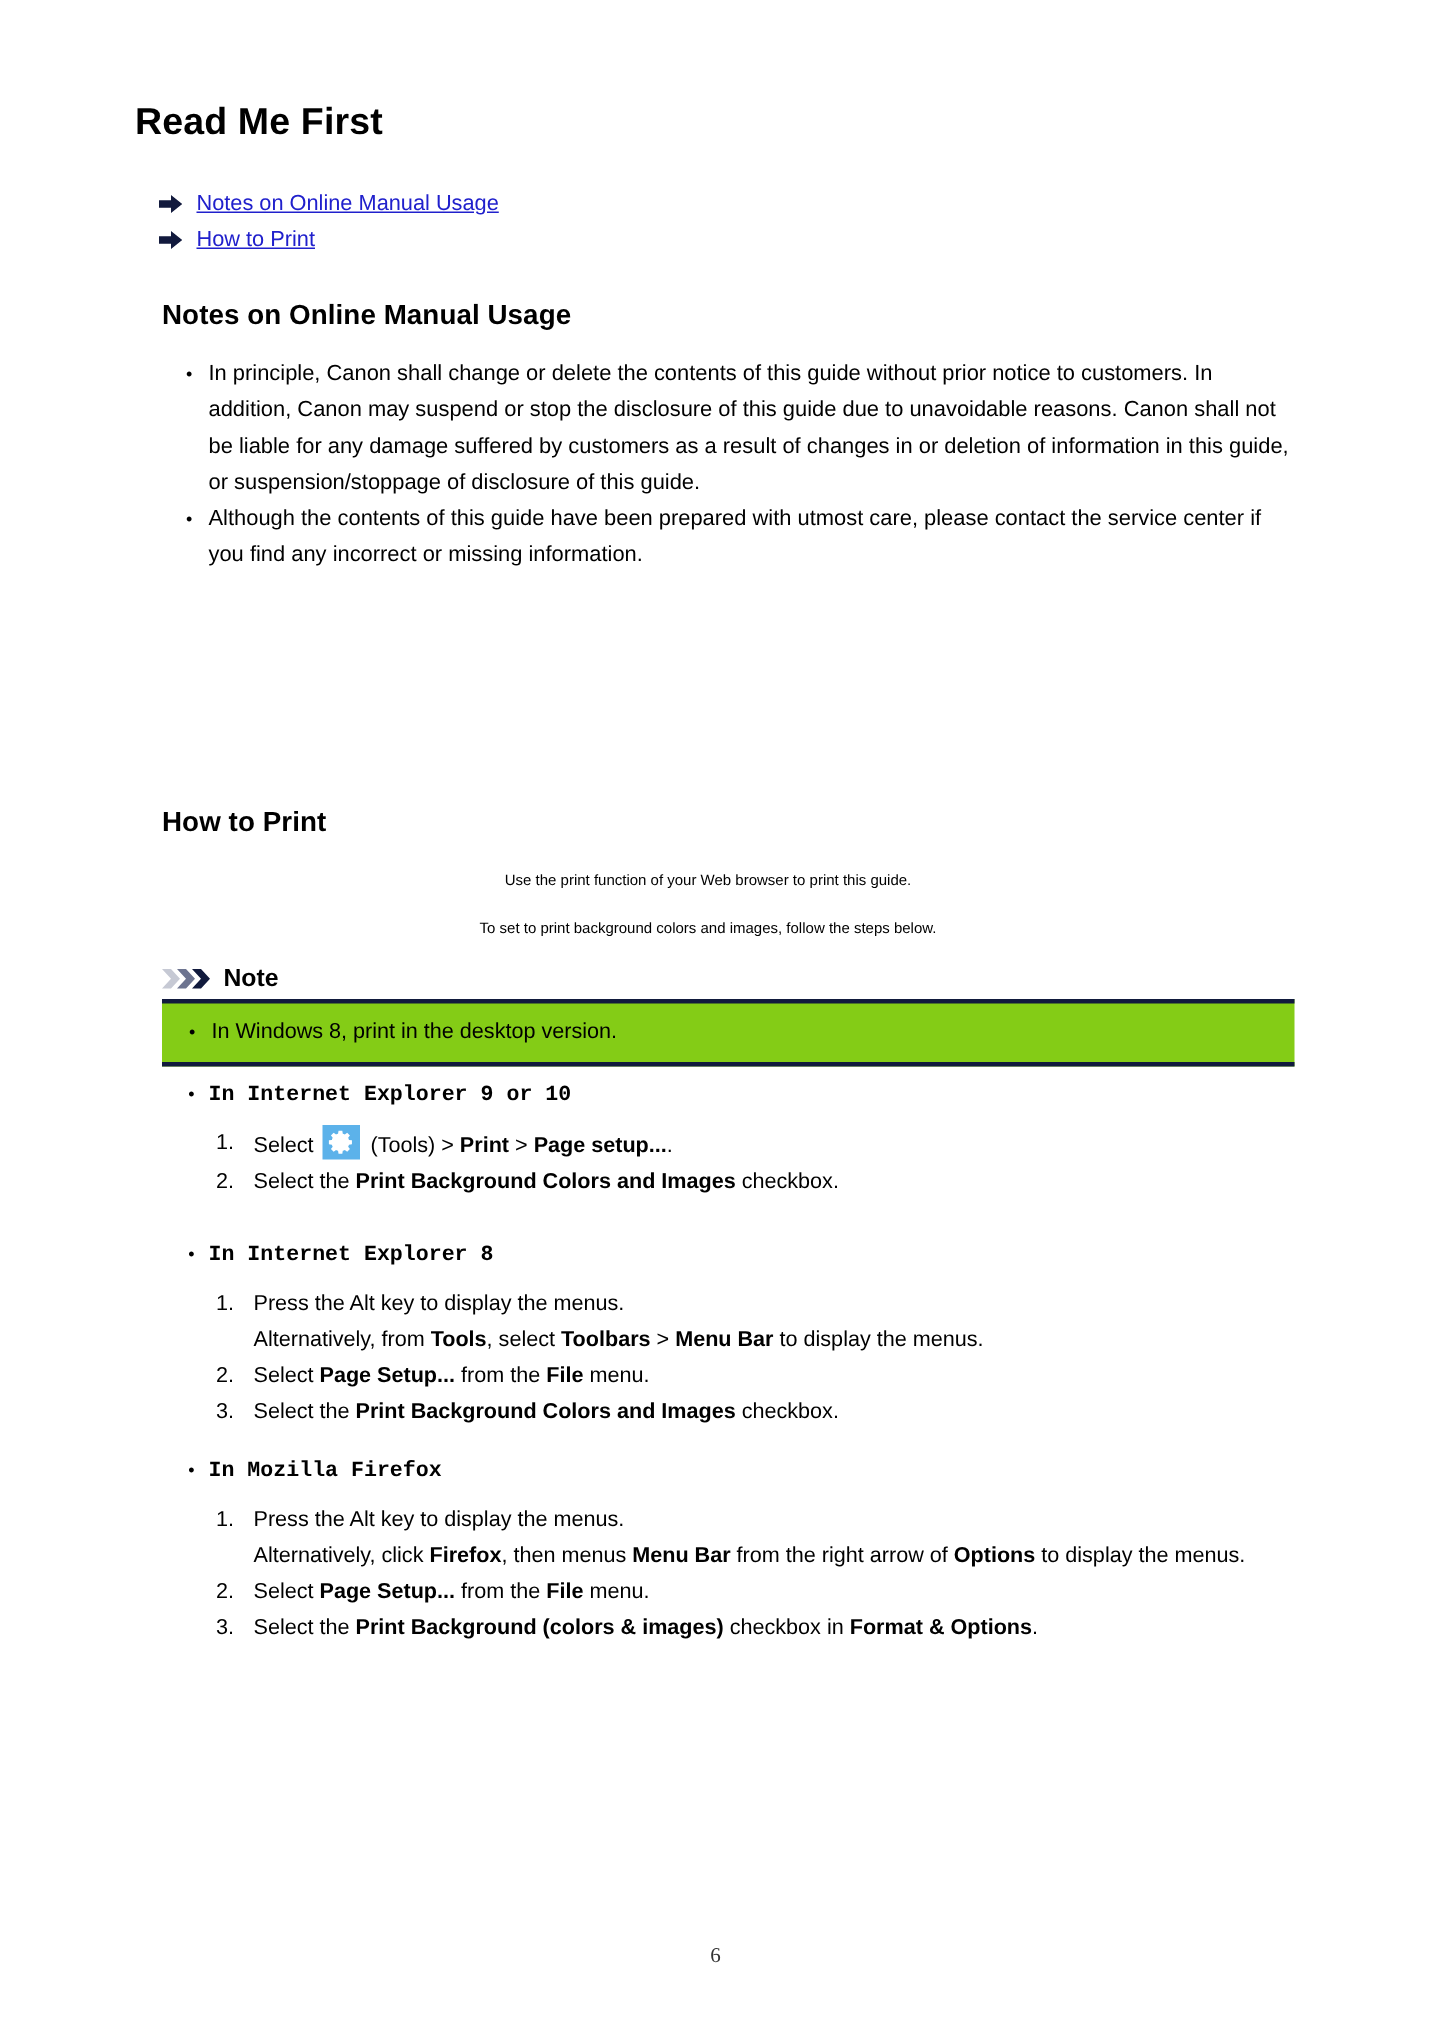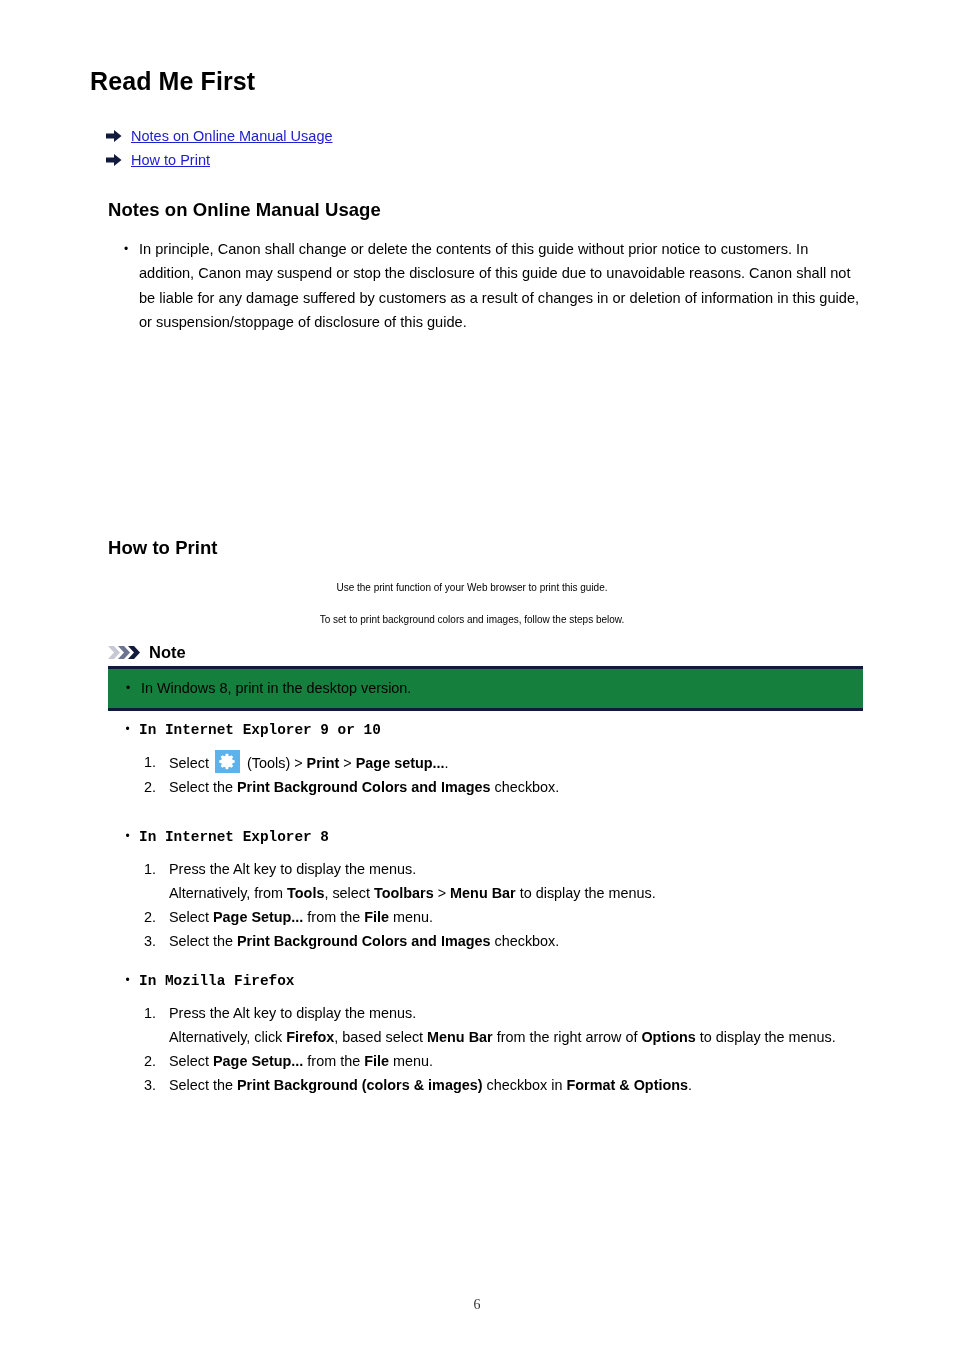--- a/index.html
+++ b/index.html
@@ -140,21 +140,21 @@
   }
   .note-title {
     font-size: 16.5px;
     font-weight: bold;
     line-height: 20px;
     text-align: right;
   }
   .note-body {
     border-top: 3px solid #111a3d;
     border-bottom: 3px solid #111a3d;
-    background: #15803d;
+    background: #84cc16;
     padding: 9px 0 10px 0;
   }
   .note-list {
     margin: 0;
     padding: 0;
     list-style: none;
   }
   .note-li {
     position: relative;
     padding-left: 33px;
@@ -277,20 +277,21 @@
             <path d="M0,4.5 L8,4.5 L8,1 L15.5,7 L8,13 L8,9.5 L0,9.5 Z" fill="#121a3d"></path>
           </svg></span>
         <span class="toc-link">How to Print</span>
       </li>
     </ul>
 
   <h2 class="section-h2" id="h-notes">Notes on Online Manual Usage</h2>
 
   <ul class="body-list" id="notes-list">
       <li class="body-li"><span>In principle, Canon shall change or delete the contents of this guide without prior notice to customers. In addition, Canon may suspend or stop the disclosure of this guide due to unavoidable reasons. Canon shall not be liable for any damage suffered by customers as a result of changes in or deletion of information in this guide, or suspension/stoppage of disclosure of this guide.</span></li>
+      <li class="body-li"><span>Although the contents of this guide have been prepared with utmost care, please contact the service center if you find any incorrect or missing information.</span></li>
     </ul>
 
   <h2 class="section-h2" id="h-howto">How to Print</h2>
 
   <p class="para" id="p-useprint">Use the print function of your Web browser to print this guide.</p>
 
   <p class="para" id="p-toset">To set to print background colors and images, follow the steps below.</p>
 
   <div class="note-wrap">
     <div class="note-head">
@@ -336,21 +337,21 @@
         <li class="proc-step">
           <span class="step-line"><span>Select the </span><b>Print Background Colors and Images</b><span> checkbox.</span></span>
         </li>
       </ol>
     </div>
   <div class="proc-block" id="proc-ff">
       <div class="proc-heading">In Mozilla Firefox</div>
       <ol class="proc-steps">
         <li class="proc-step">
           <span class="step-line"><span>Press the Alt key to display the menus.</span></span>
-          <span class="step-line"><span>Alternatively, click </span><b>Firefox</b><span>, based select </span><b>Menu Bar</b><span> from the right arrow of </span><b>Options</b><span> to display the menus.</span></span>
+          <span class="step-line"><span>Alternatively, click </span><b>Firefox</b><span>, then menus </span><b>Menu Bar</b><span> from the right arrow of </span><b>Options</b><span> to display the menus.</span></span>
         </li>
         <li class="proc-step">
           <span class="step-line"><span>Select </span><b>Page Setup...</b><span> from the </span><b>File</b><span> menu.</span></span>
         </li>
         <li class="proc-step">
           <span class="step-line"><span>Select the </span><b>Print Background (colors &amp; images)</b><span> checkbox in </span><b>Format &amp; Options</b><span>.</span></span>
         </li>
       </ol>
     </div>
 

